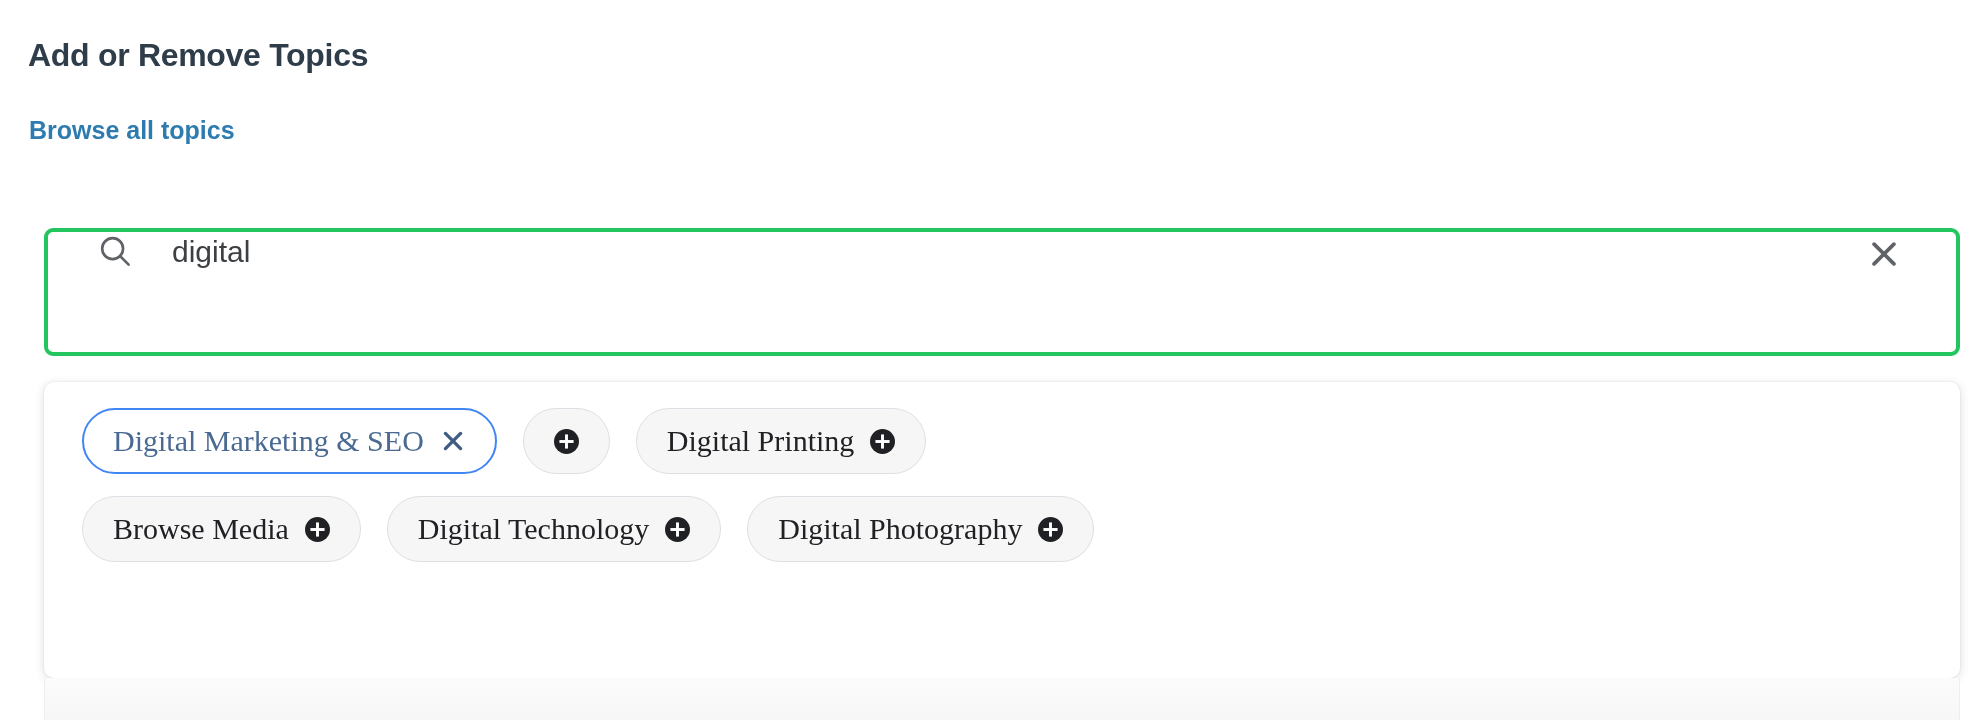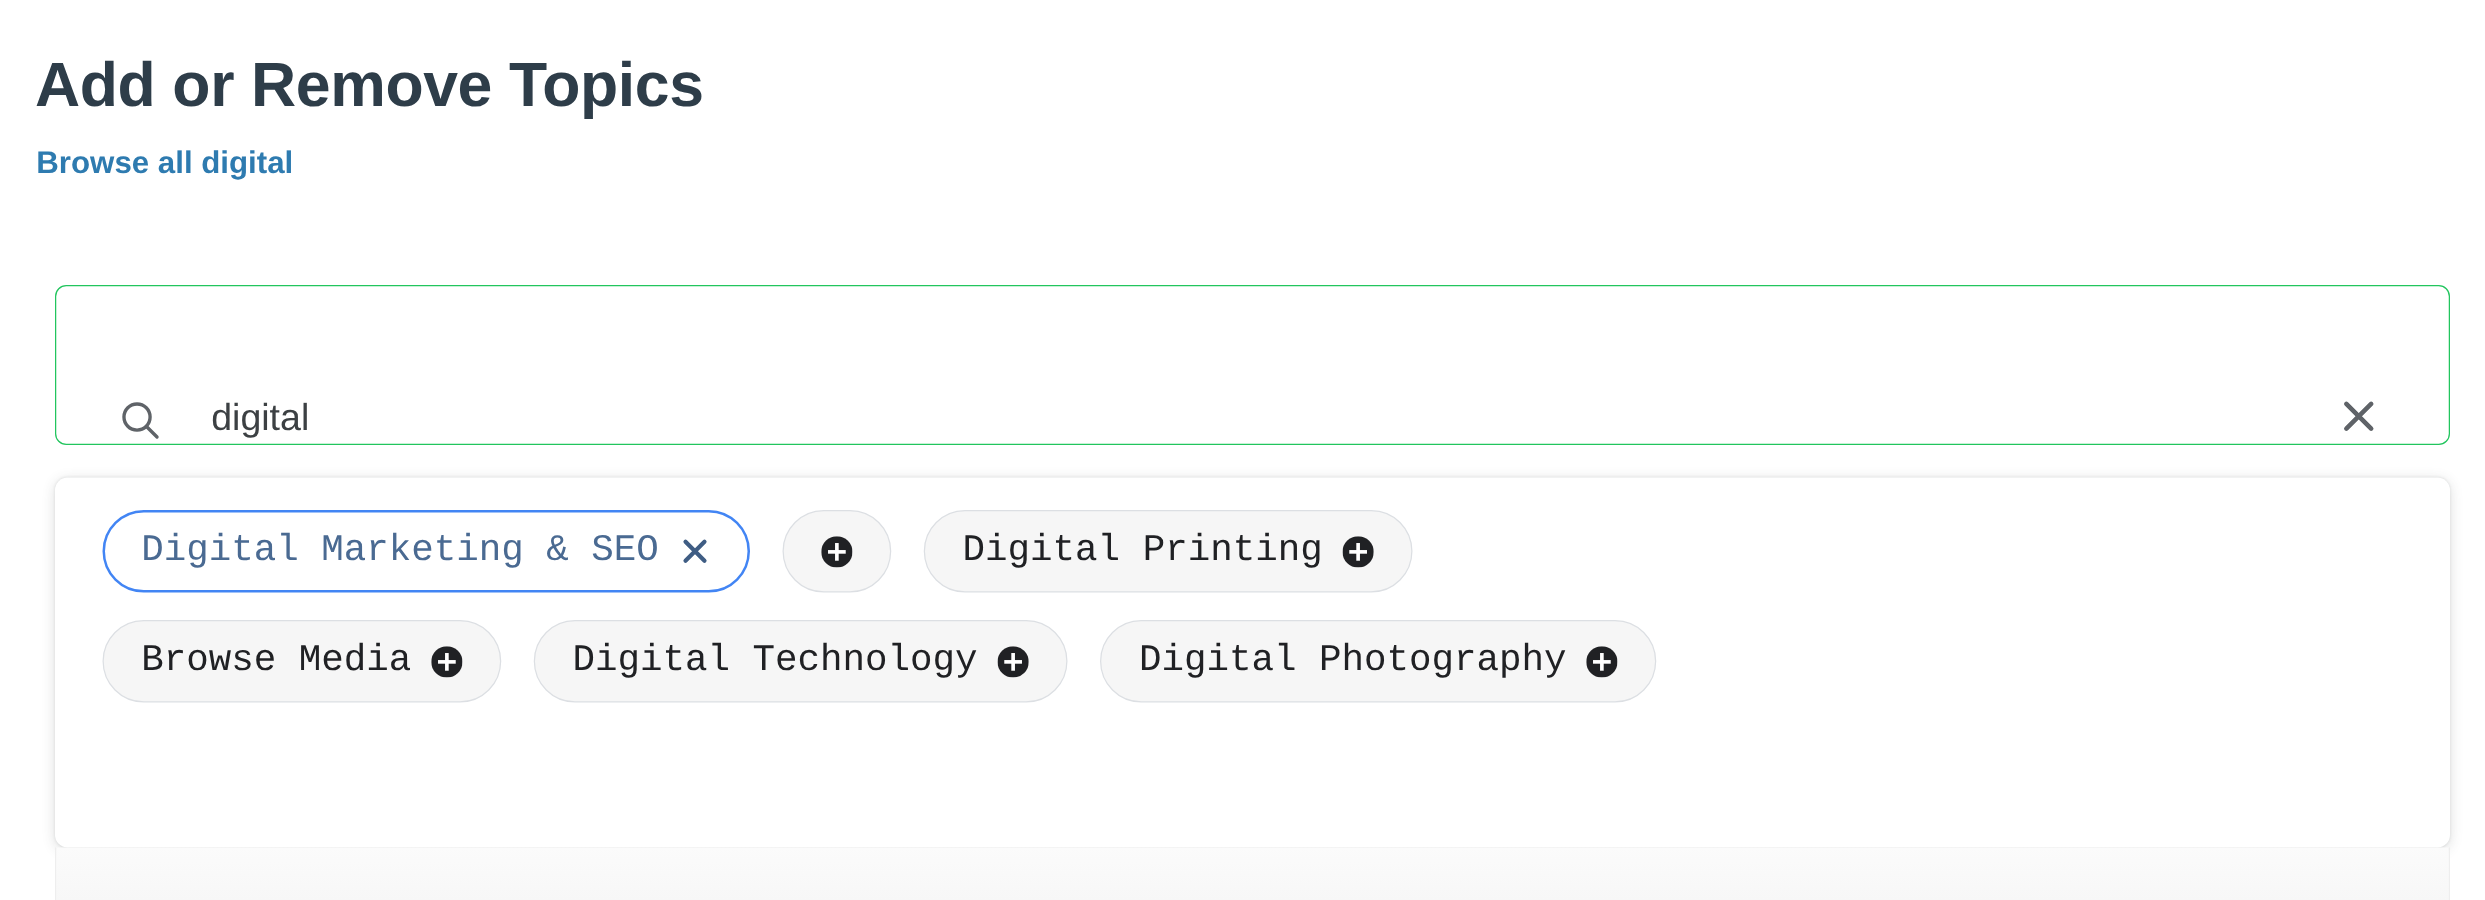--- a/index.html
+++ b/index.html
@@ -22,21 +22,21 @@
     width: 1988px;
     height: 720px;
     background: #ffffff;
   }
 
   
   .page-title {
     position: absolute;
     left: 28px;
     top: 6px;
-    font-size: 50px;
+    font-size: 32px;
     line-height: 56px;
     font-weight: bold;
     color: #2e3d49;
     letter-spacing: -0.3px;
     white-space: nowrap;
   }
 
   .browse-link {
     position: absolute;
     left: 29px;
@@ -52,24 +52,24 @@
 
   
   .search-box {
     position: absolute;
     left: 44px;
     top: 228px;
     width: 1916px;
     height: 128px;
     box-sizing: border-box;
     background: #ffffff;
-    border: 1px solid #22c55e;
+    border: 4px solid #22c55e;
     border-radius: 9px;
     display: flex;
-    align-items: flex-end;
+    align-items: flex-start;
   }
 
   .search-icon {
     margin-left: 48px;
     width: 38px;
     height: 38px;
     flex: 0 0 auto;
     display: block;
     color: #5f6368;
   }
@@ -141,21 +141,21 @@
     box-sizing: border-box;
     padding: 0 30px;
     border-radius: 34px;
     font-size: 30px;
     line-height: 1;
     white-space: nowrap;
     cursor: pointer;
     background: #f6f6f6;
     border: 1px solid #dcdfe3;
     color: #202124;
-    font-family: Liberation Mono, monospace;
+    font-family: Liberation Serif, serif;
   }
 
   .chip.selected {
     background: #ffffff;
     border: 2px solid #4285f4;
     color: #4a6a92;
     padding: 0 29px;
   }
 
   .chip-label { display: inline-block; }
@@ -190,21 +190,21 @@
     box-sizing: border-box;
   }
 </style>
 </head>
 <body>
 
 <div class="page">
 
   <h1 class="page-title">Add or Remove Topics</h1>
 
-  <a class="browse-link">Browse all digital</a>
+  <a class="browse-link">Browse all topics</a>
 
   <div class="search-box">
     <span class="search-icon">
       <svg viewBox="0 0 24 24" width="38" height="38" fill="none" stroke="currentColor" stroke-width="1.7" stroke-linecap="round" stroke-linejoin="round">
         <circle cx="10.5" cy="10.5" r="6.6"></circle>
         <line x1="15.4" y1="15.4" x2="20.6" y2="20.6"></line>
       </svg>
     </span>
 
     <input class="search-input" type="text" value="digital" style="">

